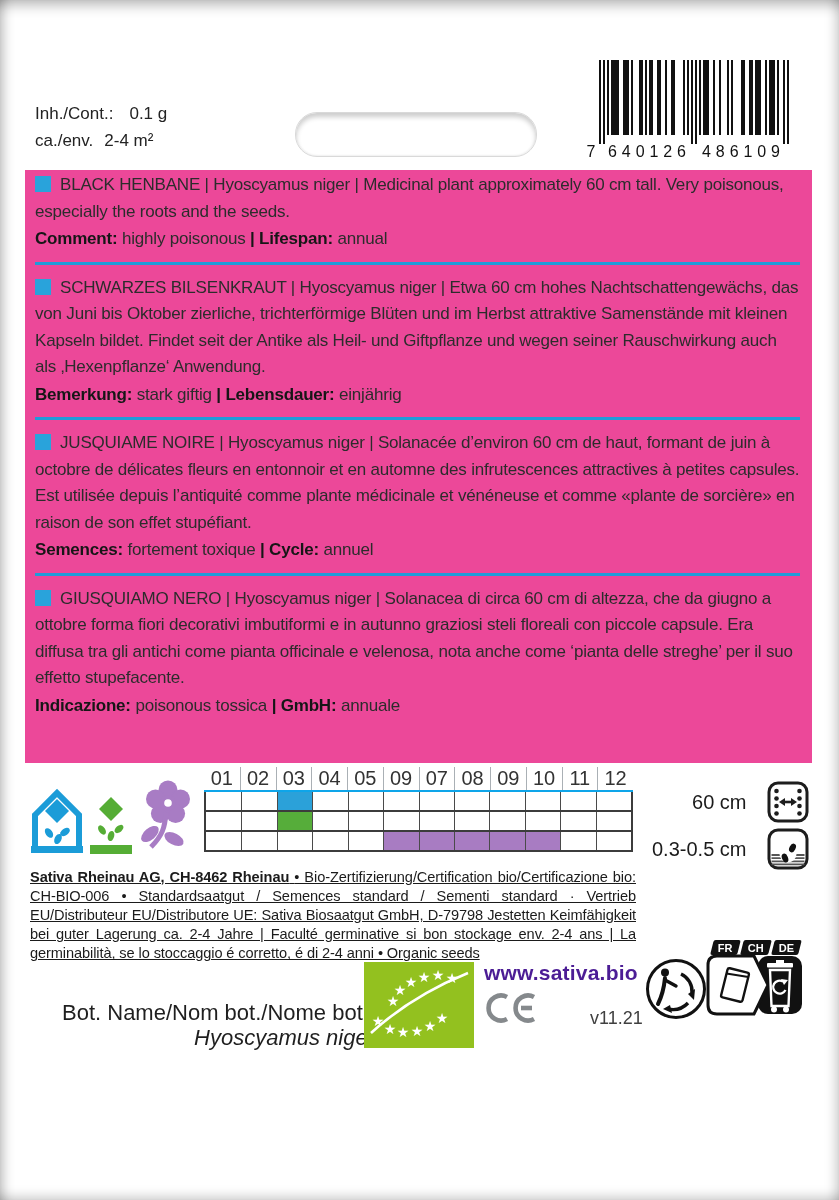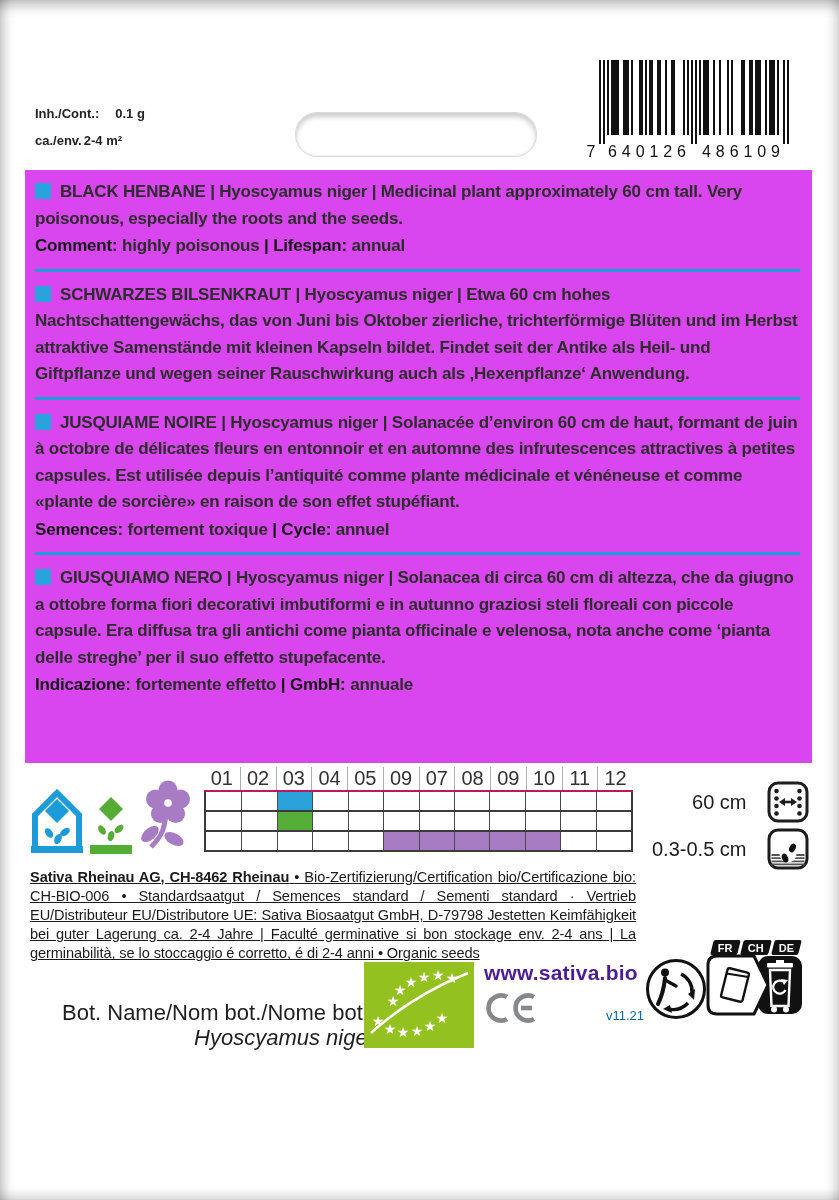--- a/index.html
+++ b/index.html
@@ -2,39 +2,39 @@
 <html><head>
 <meta charset="utf-8">
 <style>
   html,body{margin:0;padding:0;}
   body{width:839px;height:1200px;background:#ffffff;font-family:"Liberation Sans",sans-serif;position:relative;}
   .page{position:absolute;inset:0;overflow:hidden;background:#fff;}
   .page::after{content:"";position:absolute;inset:0;pointer-events:none;
     box-shadow:inset 14px 0 12px -11px rgba(0,0,0,.28), inset -14px 0 12px -11px rgba(0,0,0,.22),
                inset 0 16px 14px -12px rgba(0,0,0,.32), inset 0 -14px 12px -11px rgba(0,0,0,.22);}
   
-  .content-info{position:absolute;left:35px;top:100px;font-size:13px;line-height:27px;color:#232323;font-weight:bold;}
+  .content-info{position:absolute;left:35px;top:100px;font-size:17px;line-height:27px;color:#232323;}
   .ci-v1{margin-left:16px;}
-  .ci-v2{margin-left:2px;}
+  .ci-v2{margin-left:11px;}
   
   .hang-slot{position:absolute;left:295px;top:112px;width:240px;height:43px;border-radius:22px;background:#fff;
     border:1px solid #d9d9d9;box-shadow:inset 0 4px 5px rgba(0,0,0,.20), inset 0 -1px 2px rgba(0,0,0,.06), 0 1px 1px rgba(255,255,255,.8);}
   
   .barcode{position:absolute;left:583px;top:58px;}
   
-  .panel{position:absolute;left:25px;top:170px;width:787px;height:593px;background:#d946ef;box-sizing:border-box;
-    padding:9px 12px 0 10px;color:#2c2c2c;font-size:17px;line-height:26.5px;letter-spacing:-0.2px;font-weight:bold;}
+  .panel{position:absolute;left:25px;top:170px;width:787px;height:593px;background:#ec4899;box-sizing:border-box;
+    padding:2px 12px 0 10px;color:#2c2c2c;font-size:17px;line-height:26.5px;letter-spacing:-0.2px;}
   .sec p{margin:0;}
   .sec-note{margin-top:1px !important;}
   .sec-note b{color:#161616;}
   .bullet{display:inline-block;width:16px;height:16px;background:#29a3db;margin-right:9px;transform:translateY(2px);}
   .divider{height:3px;background:#1e9cd9;margin:9px 0 10px 0;}
   
   .calendar{position:absolute;left:204px;top:767px;width:429px;}
-  .cal-header{display:flex;height:23px;border-bottom:2px solid #be185d;}
+  .cal-header{display:flex;height:23px;border-bottom:2px solid #0ea5e9;}
   .cal-h{width:35.75px;box-sizing:border-box;text-align:center;font-size:20px;color:#333;line-height:22px;border-left:1px solid #aab0b5;}
   .cal-h:first-child{border-left:none;}
   .cal-body{border-left:2px solid #3c3c3c;border-right:2px solid #3c3c3c;box-sizing:border-box;}
   .cal-row{display:flex;height:18px;border-bottom:2px solid #3c3c3c;}
   .cal-c{width:35.75px;box-sizing:border-box;border-left:1px solid #4a4a4a;}
   .cal-c:first-child{border-left:none;}
   
   .cal-icon{position:absolute;}
   
   .specs{position:absolute;left:652px;top:781px;}
@@ -45,21 +45,21 @@
   .company strong{font-weight:700;}
   
   .botname{position:absolute;left:62px;top:1000px;font-size:22px;line-height:25px;color:#1f1f1f;text-align:right;}
   .botname .latin{font-style:italic;}
   
   .eu-logo{position:absolute;left:364px;top:962px;}
   
   .web-block{position:absolute;left:484px;top:961px;width:170px;}
   .website{font-weight:700;font-size:21px;color:#4c1d95;letter-spacing:0.2px;}
   .ce-svg{margin-top:6px;display:block;}
-  .version{position:absolute;left:122px;top:47px;font-size:13px;color:#0369a1;}
+  .version{position:absolute;left:106px;top:47px;font-size:18px;color:#404040;}
   
   .triman{position:absolute;left:644px;top:957px;}
   
   .sorting{position:absolute;left:704px;top:940px;width:100px;}
   .sort-tabs{display:flex;gap:3px;padding-left:8px;}
   .sort-tab{background:#121212;color:#fff;font-size:11px;font-weight:700;padding:1.5px 6px 1px;transform:skewX(-14deg);border-radius:2px;}
   .sort-tab span{display:inline-block;transform:skewX(14deg);}
   .sort-body{margin-top:-1px;display:block;}
 </style>
 </head>
@@ -132,32 +132,33 @@
   <div class="panel">
 
     <div class="sec">
       <p class="sec-text"><span class="bullet"></span><span>BLACK HENBANE | Hyoscyamus niger | Medicinal plant approximately 60 cm tall. Very poisonous, especially the roots and the seeds.</span></p>
       <p class="sec-note"><b>Comment:</b> <span>highly poisonous</span> <b>|</b> <b>Lifespan:</b> <span>annual</span></p>
     </div>
     <div class="divider"></div>
 
     <div class="sec">
       <p class="sec-text"><span class="bullet"></span><span>SCHWARZES BILSENKRAUT | Hyoscyamus niger | Etwa 60 cm hohes Nachtschattengewächs, das von Juni bis Oktober zierliche, trichterförmige Blüten und im Herbst attraktive Samenstände mit kleinen Kapseln bildet. Findet seit der Antike als Heil- und Giftpflanze und wegen seiner Rauschwirkung auch als ‚Hexenpflanze‘ Anwendung.</span></p>
+      <p class="sec-note"><b>Bemerkung:</b> <span>stark giftig</span> <b>|</b> <b>Lebensdauer:</b> <span>einjährig</span></p>
     </div>
     <div class="divider"></div>
 
     <div class="sec">
       <p class="sec-text"><span class="bullet"></span><span>JUSQUIAME NOIRE | Hyoscyamus niger | Solanacée d’environ 60 cm de haut, formant de juin à octobre de délicates fleurs en entonnoir et en automne des infrutescences attractives à petites capsules. Est utilisée depuis l’antiquité comme plante médicinale et vénéneuse et comme «plante de sorcière» en raison de son effet stupéfiant.</span></p>
       <p class="sec-note"><b>Semences:</b> <span>fortement toxique</span> <b>|</b> <b>Cycle:</b> <span>annuel</span></p>
     </div>
     <div class="divider"></div>
 
     <div class="sec">
       <p class="sec-text"><span class="bullet"></span><span>GIUSQUIAMO NERO | Hyoscyamus niger | Solanacea di circa 60 cm di altezza, che da giugno a ottobre forma fiori decorativi imbutiformi e in autunno graziosi steli floreali con piccole capsule. Era diffusa tra gli antichi come pianta officinale e velenosa, nota anche come ‘pianta delle streghe’ per il suo effetto stupefacente.</span></p>
-      <p class="sec-note"><b>Indicazione:</b> <span>fortemente effetto</span> <b>|</b> <b>GmbH:</b> <span>annuale</span></p>
+      <p class="sec-note"><b>Indicazione:</b> <span>poisonous tossica</span> <b>|</b> <b>GmbH:</b> <span>annuale</span></p>
     </div>
 
   </div>
 
   <svg class="cal-icon" style="left:30px;top:787px;" width="54" height="66">
     <path d="M5,28 L27,6 L49,28 V63 H5 Z" fill="none" stroke="#1b9cd8" stroke-width="6" stroke-linejoin="miter"></path>
     <rect x="1" y="59" width="52" height="7" fill="#1b9cd8"></rect>
     <polygon points="27,12 39,24 27,36 15,24" fill="#1b9cd8"></polygon>
     <ellipse cx="19" cy="46" rx="3.4" ry="5.4" fill="#1b9cd8" transform="rotate(-35 19 46)"></ellipse>
     <ellipse cx="28" cy="52" rx="3.4" ry="5.4" fill="#1b9cd8" transform="rotate(25 28 52)"></ellipse>

